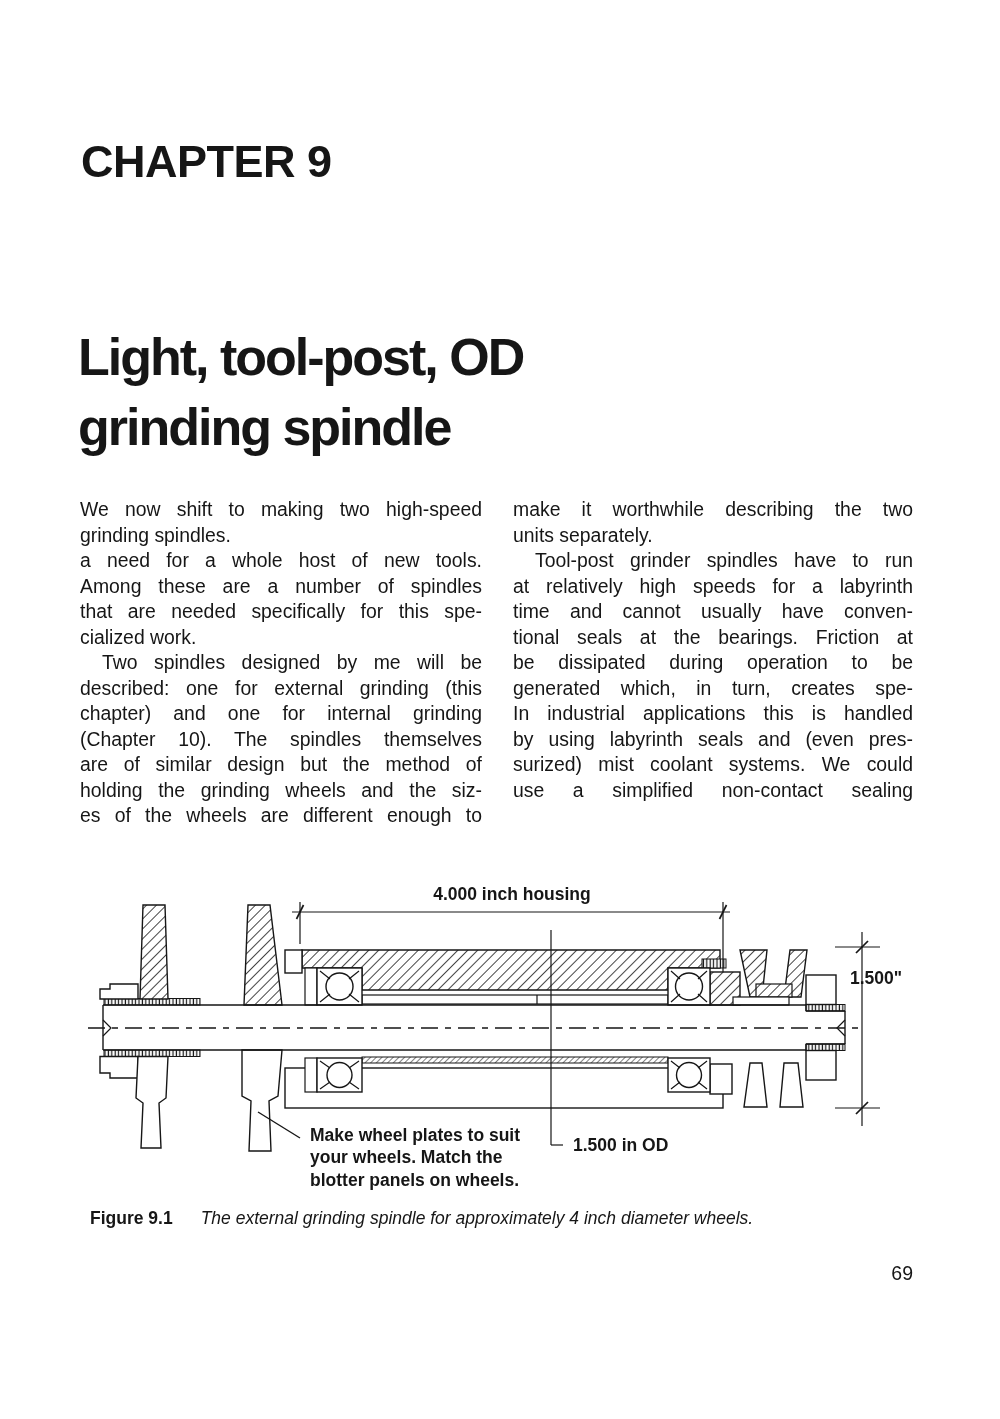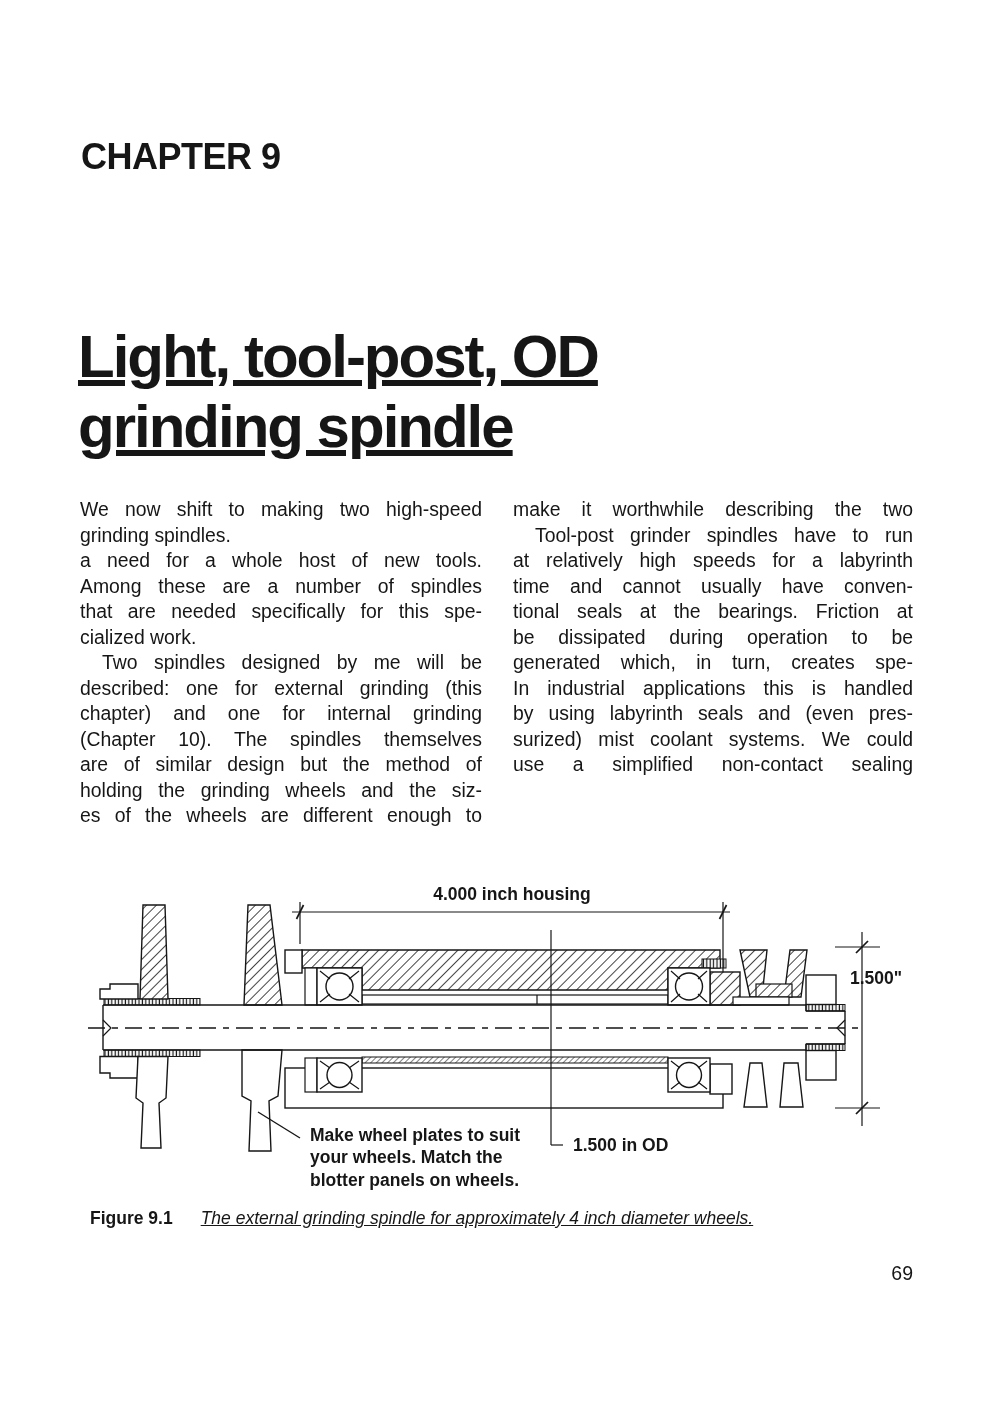--- a/index.html
+++ b/index.html
@@ -3,39 +3,39 @@
 <meta charset="utf-8">
 <style>
   html,body { margin:0; padding:0; background:#e8e8e8; }
   .page {
     position:relative; width:1000px; height:1419px; background:#ffffff;
     font-family:"Liberation Sans", sans-serif; color:#161616; overflow:hidden;
     margin:0 auto;
   }
   .chapter {
     position:absolute; left:81px; top:136px;
-    font-size:36px; font-weight:bold; letter-spacing:-0.5px;
+    font-size:45px; font-weight:bold; letter-spacing:-0.5px;
   }
   .title {
     position:absolute; left:78px; top:322px;
-    font-size:60px; font-weight:bold; letter-spacing:-2px; line-height:70px;text-decoration:underline;
+    font-size:52px; font-weight:bold; letter-spacing:-2px; line-height:70px;
   }
   .col { position:absolute; top:497px; font-size:19.4px; line-height:25.5px; }
   .col-left  { left:80px;  width:402px; }
   .col-right { left:513px; width:400px; }
   .ln { text-align:justify; text-align-last:justify; white-space:normal; }
   .ln.end { text-align:left; text-align-last:auto; }
   .ln.ind { padding-left:22px; }
   .figure-wrap { position:absolute; left:80px; top:872px; width:880px; height:330px; }
   .dimtxt { font-family:"Liberation Sans", sans-serif; font-size:17.5px; font-weight:bold; fill:#161616; }
   .caption {
     position:absolute; left:90px; top:1208px; width:860px; font-size:17.5px;
   }
   .caption .cap-label { font-weight:bold; margin-right:28px; }
-  .caption .cap-text  { font-style:italic;text-decoration:underline; }
+  .caption .cap-text  { font-style:italic; }
   .pageno {
     position:absolute; left:856px; top:1262px; width:57px;
     font-size:19.5px; text-align:right;
   }
 </style>
 </head>
 <body>
 
 <div class="page">
 
@@ -57,20 +57,21 @@
     <div class="ln">described: one for external grinding (this</div>
     <div class="ln">chapter) and one for internal grinding</div>
     <div class="ln">(Chapter 10). The spindles themselves</div>
     <div class="ln">are of similar design but the method of</div>
     <div class="ln">holding the grinding wheels and the siz-</div>
     <div class="ln">es of the wheels are different enough to</div>
   </div>
 
   <div class="col col-right">
     <div class="ln">make it worthwhile describing the two</div>
+    <div class="ln end">units separately.</div>
     <div class="ln ind">Tool-post grinder spindles have to run</div>
     <div class="ln">at relatively high speeds for a labyrinth</div>
     <div class="ln">time and cannot usually have conven-</div>
     <div class="ln">tional seals at the bearings. Friction at</div>
     <div class="ln">be dissipated during operation to be</div>
     <div class="ln">generated which, in turn, creates spe-</div>
     <div class="ln">In industrial applications this is handled</div>
     <div class="ln">by using labyrinth seals and (even pres-</div>
     <div class="ln">surized) mist coolant systems. We could</div>
     <div class="ln">use a simplified non-contact sealing</div>

